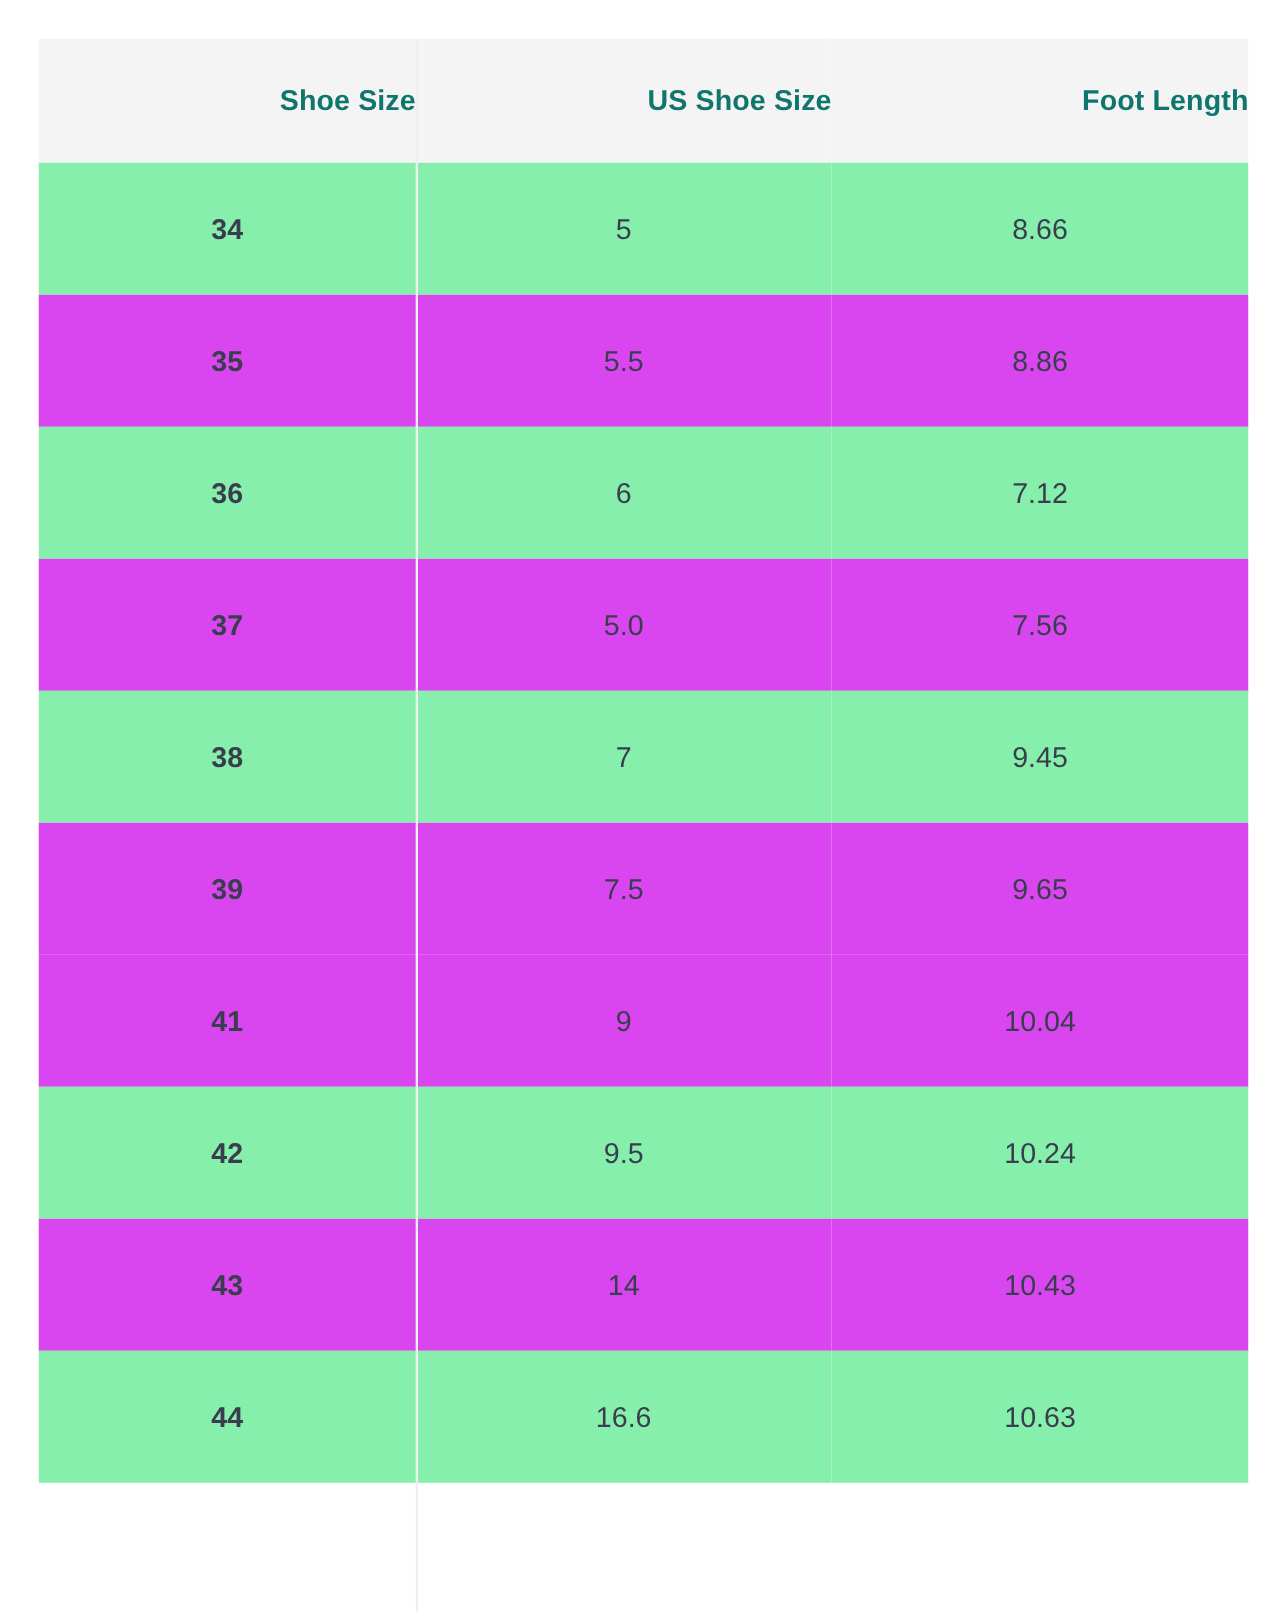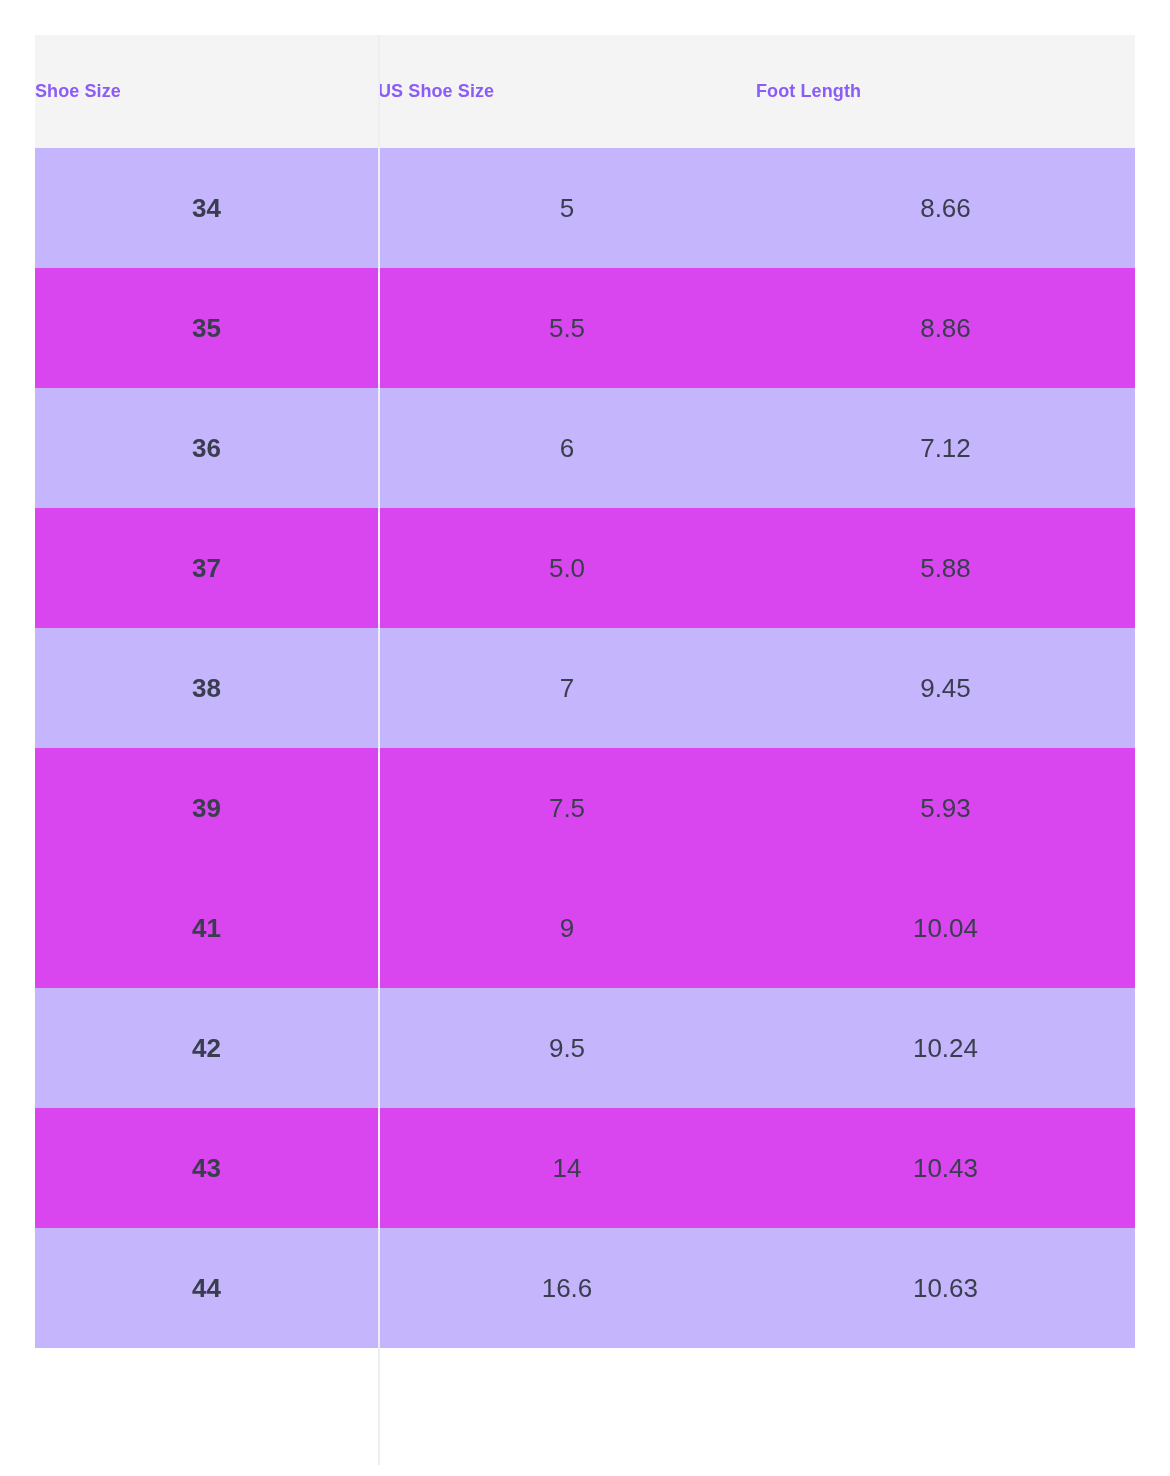--- a/index.html
+++ b/index.html
@@ -37,31 +37,31 @@
   table.size-chart col.c3 { width: 379px; }
 
   
   thead tr.header-row {
     background: #f4f4f5;
   }
   thead th {
     height: 113px;
     padding: 0;
     margin: 0;
-    text-align: left;
+    text-align: right;
     vertical-align: middle;
-    font-size: 18px;
+    font-size: 26px;
     font-weight: 700;
     letter-spacing: 0.1px;
-    color: #8b5cf6;
+    color: #0f766e;
   }
 
   
   tbody tr {
-    background: #c4b5fd;
+    background: #86efac;
   }
   tbody tr.striped {
     background: #d946ef;
   }
   tbody td {
     height: 120px;
     padding: 0;
     margin: 0;
     text-align: center;
     vertical-align: middle;
@@ -114,31 +114,31 @@
           <td>8.86</td>
         </tr>
         <tr>
           <td class="first-col">36</td>
           <td>6</td>
           <td>7.12</td>
         </tr>
         <tr class="striped">
           <td class="first-col">37</td>
           <td>5.0</td>
-          <td>5.88</td>
+          <td>7.56</td>
         </tr>
         <tr>
           <td class="first-col">38</td>
           <td>7</td>
           <td>9.45</td>
         </tr>
         <tr class="striped">
           <td class="first-col">39</td>
           <td>7.5</td>
-          <td>5.93</td>
+          <td>9.65</td>
         </tr>
         <tr class="striped">
           <td class="first-col">41</td>
           <td>9</td>
           <td>10.04</td>
         </tr>
         <tr>
           <td class="first-col">42</td>
           <td>9.5</td>
           <td>10.24</td>

